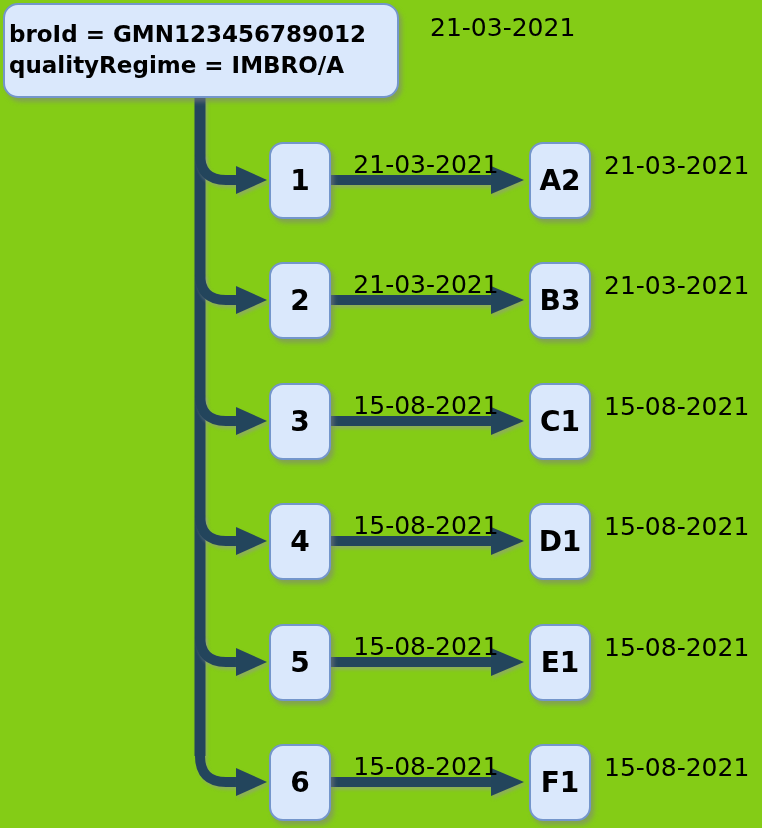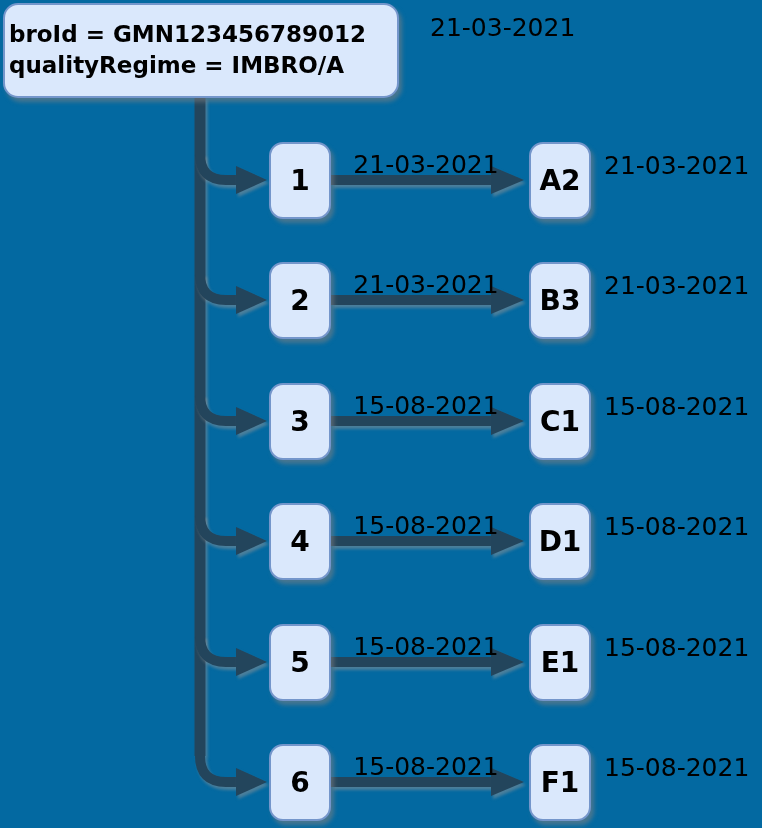--- a/index.html
+++ b/index.html
@@ -8,21 +8,21 @@
     background: #ffffff;
     width: 762px;
     height: 828px;
     overflow: hidden;
     font-family: "DejaVu Sans", sans-serif;
   }
   .canvas {
     position: relative;
     width: 762px;
     height: 828px;
-    background: #0369a1;
+    background: #84cc16;
   }
   svg { display: block; }
   .node-rect {
     fill: #dae8fc;
     stroke: #7496cb;
     stroke-width: 2;
     filter: drop-shadow(3px 4px 2px rgba(130,130,130,0.55));
   }
   .edge {
     stroke: #23455c;

